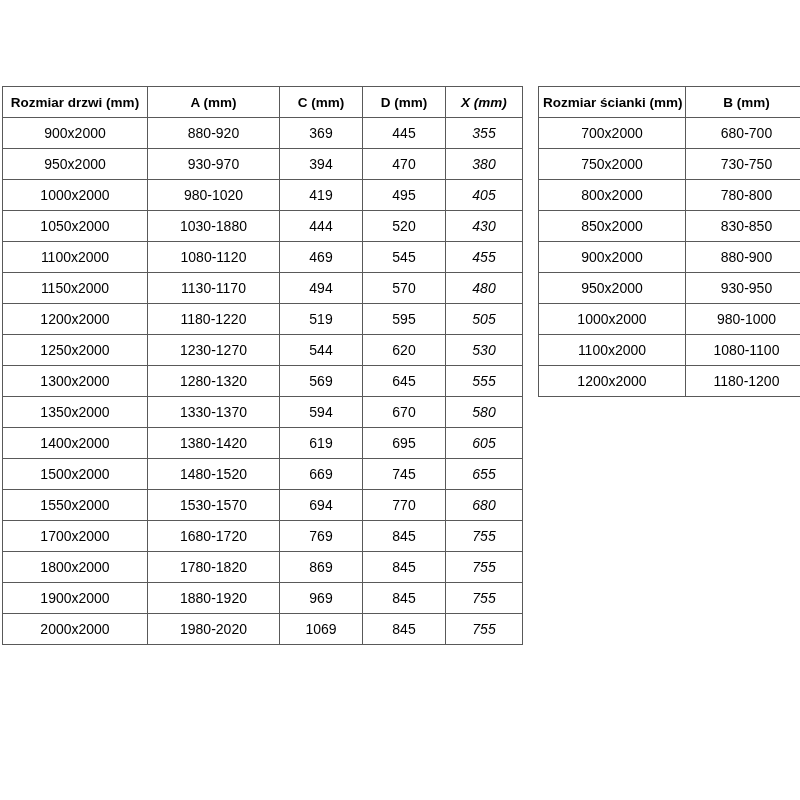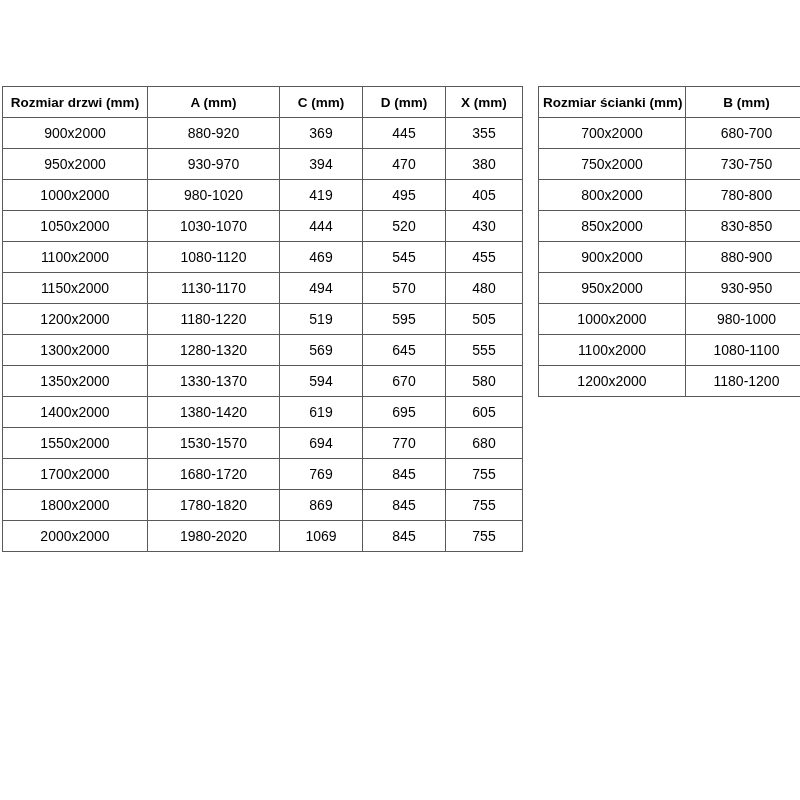--- a/index.html
+++ b/index.html
@@ -46,21 +46,21 @@
   
   #doors-table {
     left: 2px;
     top: 86px;
     width: 479px;
   }
   #doors-table th:nth-child(1), #doors-table td:nth-child(1) { width: 136px; border-radius: 12px; }
   #doors-table th:nth-child(2), #doors-table td:nth-child(2) { width: 123px; }
   #doors-table th:nth-child(3), #doors-table td:nth-child(3) { width: 74px; }
   #doors-table th:nth-child(4), #doors-table td:nth-child(4) { width: 74px; }
-  #doors-table th:nth-child(5), #doors-table td:nth-child(5) { width: 68px; }
+  #doors-table th:nth-child(5), #doors-table td:nth-child(5) { width: 68px; font-style: italic; }
   
   #walls-table {
     left: 538px;
     top: 86px;
     width: 252px;
   }
   #walls-table th:nth-child(1), #walls-table td:nth-child(1) { width: 138px; margin-top: 46px; }
   #walls-table th:nth-child(2), #walls-table td:nth-child(2) { width: 113px; }
 </style>
 </head>
@@ -95,21 +95,21 @@
         </tr>
         <tr>
           <td>1000x2000</td>
           <td>980-1020</td>
           <td>419</td>
           <td>495</td>
           <td>405</td>
         </tr>
         <tr>
           <td>1050x2000</td>
-          <td>1030-1070</td>
+          <td>1030-1880</td>
           <td>444</td>
           <td>520</td>
           <td>430</td>
         </tr>
         <tr>
           <td>1100x2000</td>
           <td>1080-1120</td>
           <td>469</td>
           <td>545</td>
           <td>455</td>
@@ -122,20 +122,27 @@
           <td>480</td>
         </tr>
         <tr>
           <td>1200x2000</td>
           <td>1180-1220</td>
           <td>519</td>
           <td>595</td>
           <td>505</td>
         </tr>
         <tr>
+          <td>1250x2000</td>
+          <td>1230-1270</td>
+          <td>544</td>
+          <td>620</td>
+          <td>530</td>
+        </tr>
+        <tr>
           <td>1300x2000</td>
           <td>1280-1320</td>
           <td>569</td>
           <td>645</td>
           <td>555</td>
         </tr>
         <tr>
           <td>1350x2000</td>
           <td>1330-1370</td>
           <td>594</td>
@@ -143,20 +150,27 @@
           <td>580</td>
         </tr>
         <tr>
           <td>1400x2000</td>
           <td>1380-1420</td>
           <td>619</td>
           <td>695</td>
           <td>605</td>
         </tr>
         <tr>
+          <td>1500x2000</td>
+          <td>1480-1520</td>
+          <td>669</td>
+          <td>745</td>
+          <td>655</td>
+        </tr>
+        <tr>
           <td>1550x2000</td>
           <td>1530-1570</td>
           <td>694</td>
           <td>770</td>
           <td>680</td>
         </tr>
         <tr>
           <td>1700x2000</td>
           <td>1680-1720</td>
           <td>769</td>
@@ -164,20 +178,27 @@
           <td>755</td>
         </tr>
         <tr>
           <td>1800x2000</td>
           <td>1780-1820</td>
           <td>869</td>
           <td>845</td>
           <td>755</td>
         </tr>
         <tr>
+          <td>1900x2000</td>
+          <td>1880-1920</td>
+          <td>969</td>
+          <td>845</td>
+          <td>755</td>
+        </tr>
+        <tr>
           <td>2000x2000</td>
           <td>1980-2020</td>
           <td>1069</td>
           <td>845</td>
           <td>755</td>
         </tr>
       </tbody>
   </table>
 
   <table class="spec-table" id="walls-table">

